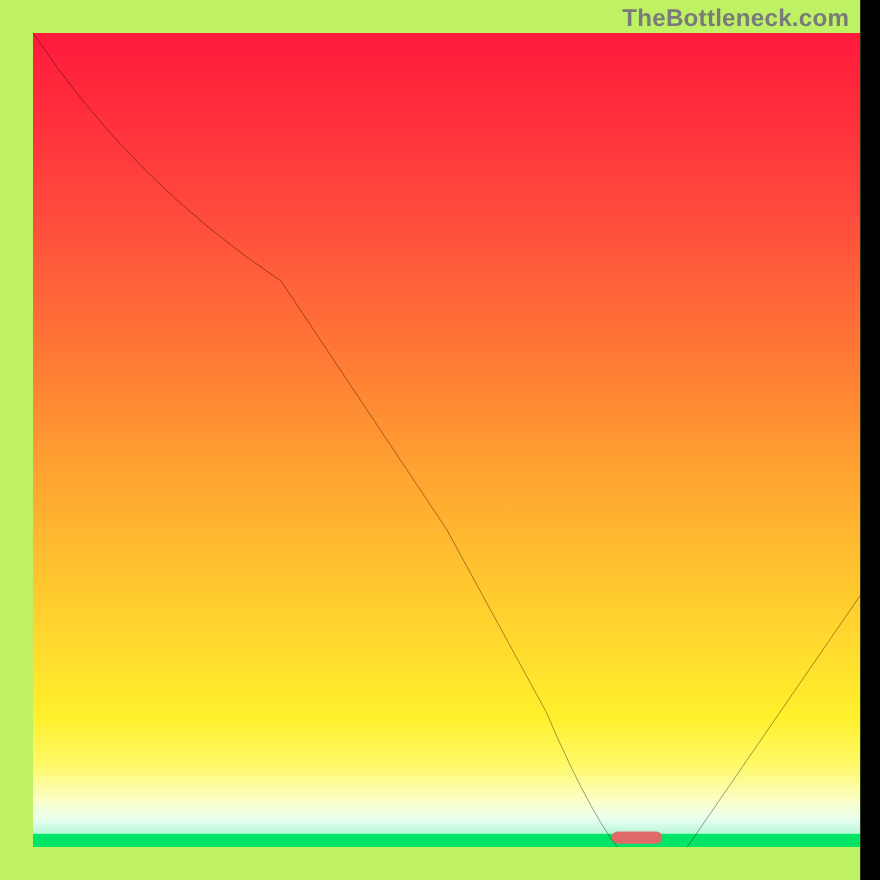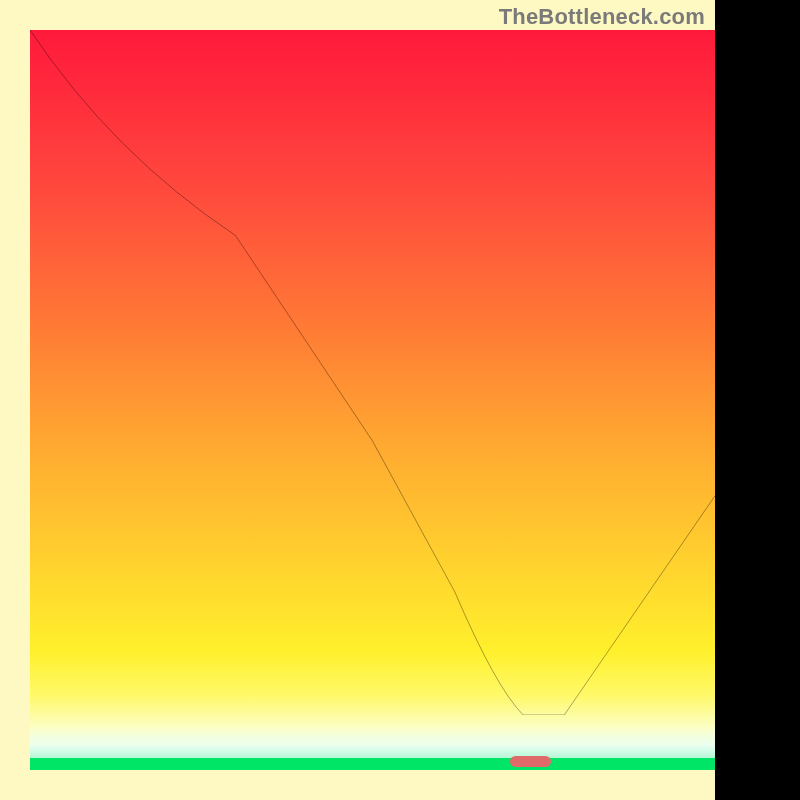--- a/index.html
+++ b/index.html
@@ -6,23 +6,23 @@
     margin: 0;
     padding: 0;
     width: 800px;
     height: 800px;
     background: #000;
     overflow: hidden;
     font-family: Arial, Helvetica, sans-serif;
   }
   .frame {
     position: relative;
-    width: 715px;
+    width: 782px;
     height: 800px;
-    background: #fef9c3;
+    background: #bef264;
   }
   .watermark {
     position: absolute;
     top: 4px;
     right: 10px;
     color: #7a7a7a;
     font-size: 22px;
     font-weight: 600;
     letter-spacing: 0.2px;
     z-index: 40;

